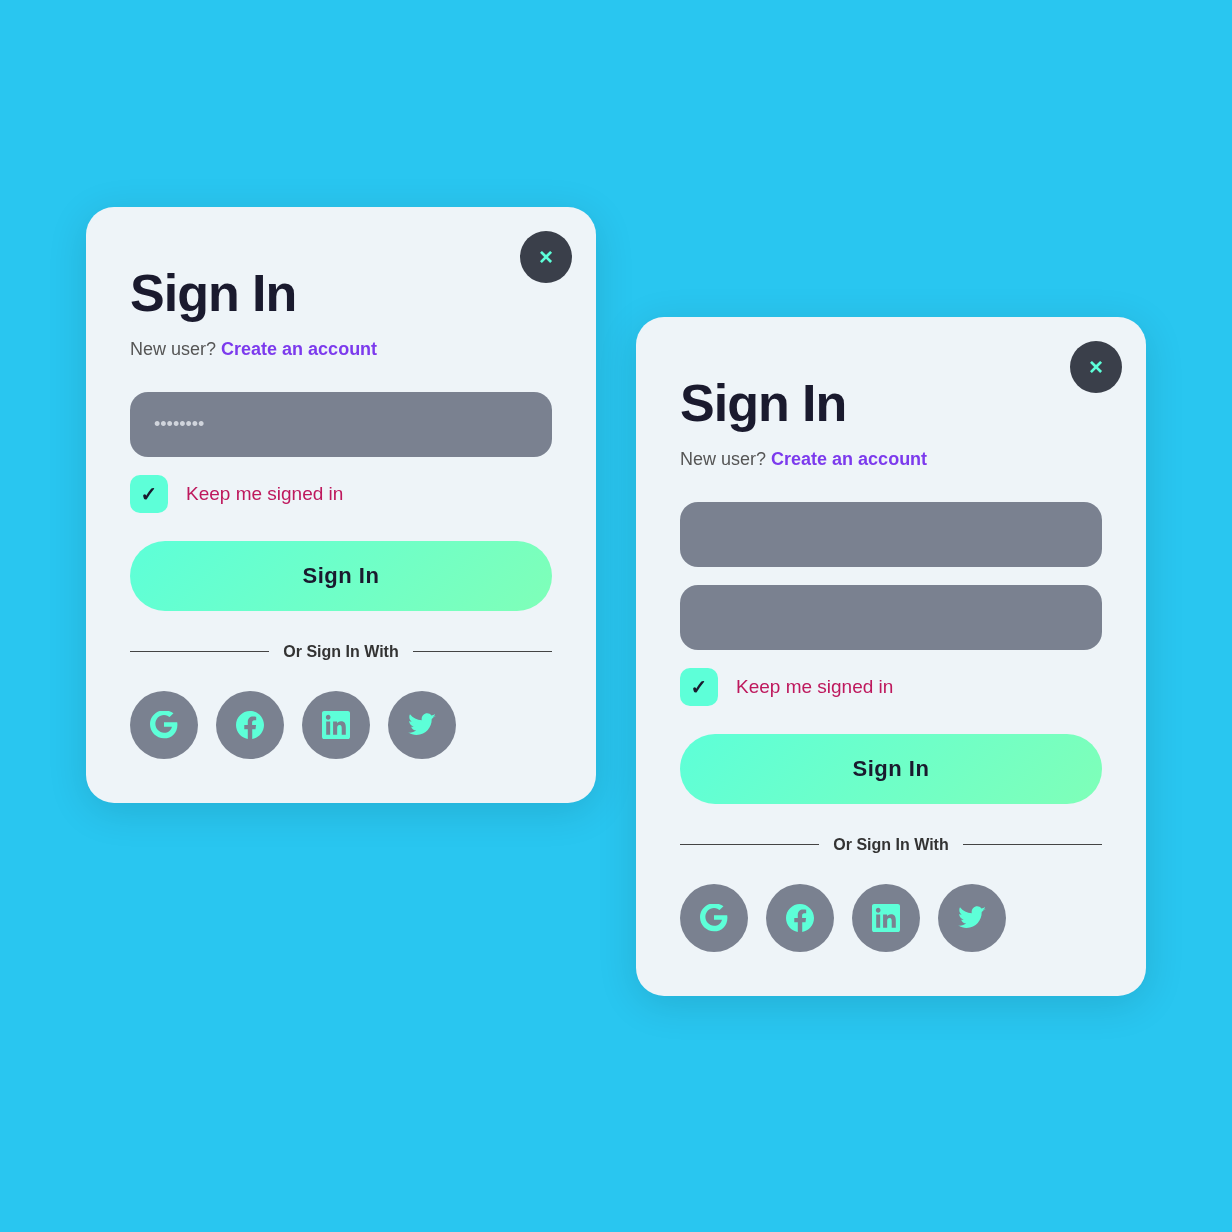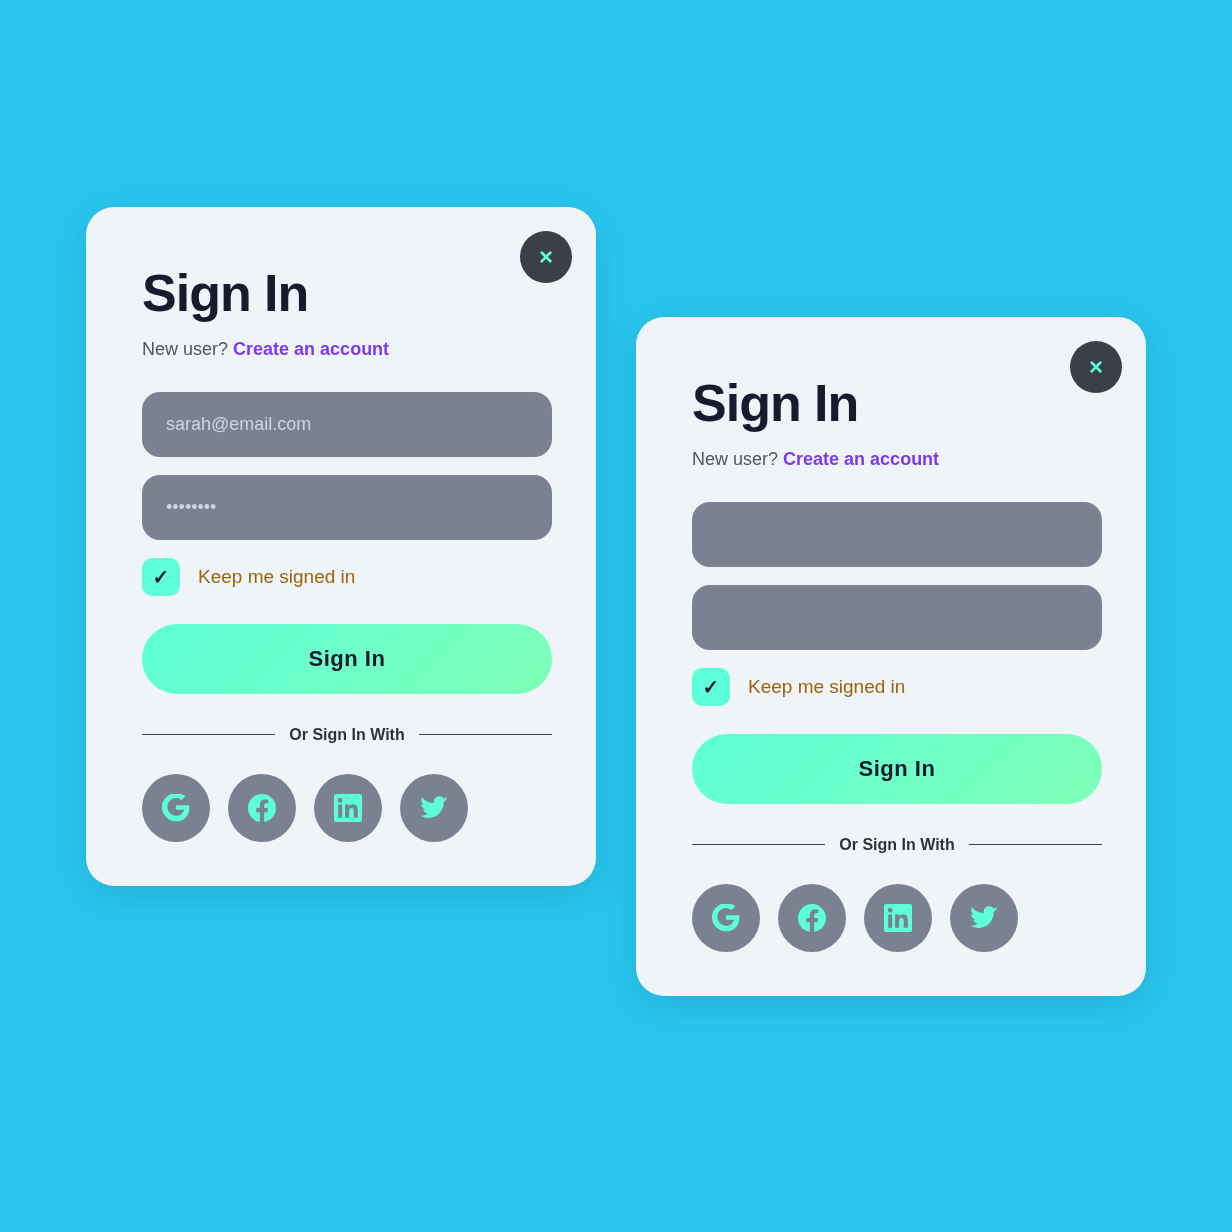--- a/index.html
+++ b/index.html
@@ -18,21 +18,21 @@
     .cards-wrapper {
       display: flex;
       align-items: flex-start;
       gap: 40px;
       position: relative;
     }
 
     .card {
       background: #eef4f8;
       border-radius: 28px;
-      padding: 48px 44px 44px 56px;
+      padding: 48px 44px 44px 44px;
       position: relative;
       width: 510px;
       box-shadow: 0 8px 40px rgba(0,0,0,0.12);
     }
 
     .card-left {
       margin-top: -30px;
     }
 
     .card-right {
@@ -127,21 +127,21 @@
 
     .checkbox-box .checkmark {
       color: #1a1a2e;
       font-size: 20px;
       font-weight: 900;
       line-height: 1;
     }
 
     .checkbox-label {
       font-size: 19px;
-      color: #a16207;
+      color: #be185d;
       font-weight: 500;
     }
 
     .sign-in-btn {
       width: 100%;
       background: linear-gradient(135deg, #5dffd8 0%, #7fffb8 100%);
       border: none;
       border-radius: 50px;
       padding: 22px;
       font-size: 22px;
@@ -207,21 +207,20 @@
   <div class="card card-left">
     <button class="close-btn"></button>
 
     <h1 class="title">Sign In</h1>
 
     <p class="subtitle">
       <span>New user?</span>
       <a class="link" href="#">Create an account</a>
     </p>
 
-    <input class="input-field" type="email" value="sarah@email.com" placeholder="sarah@email.com" style="">
 
     <input class="input-field" type="password" placeholder="••••••••" value="password" style="">
 
     <div class="checkbox-row">
       <div class="checkbox-box">
         <span class="checkmark">✓</span>
       </div>
       <span class="checkbox-label">Keep me signed in</span>
     </div>
 

